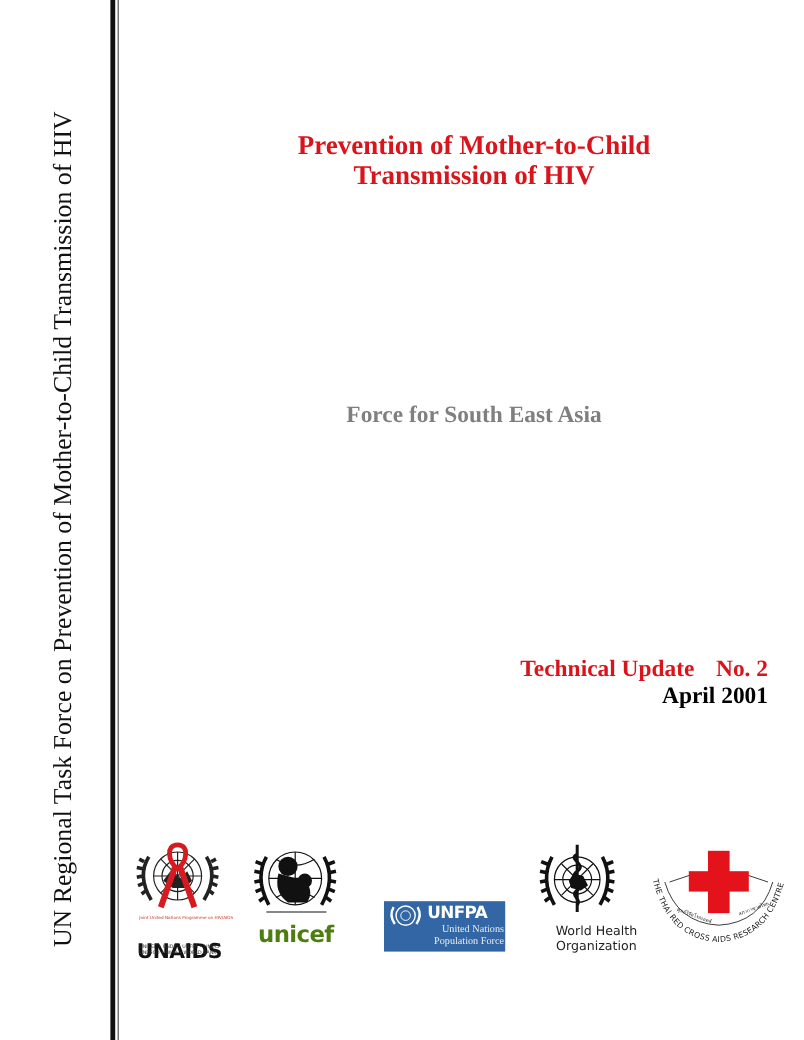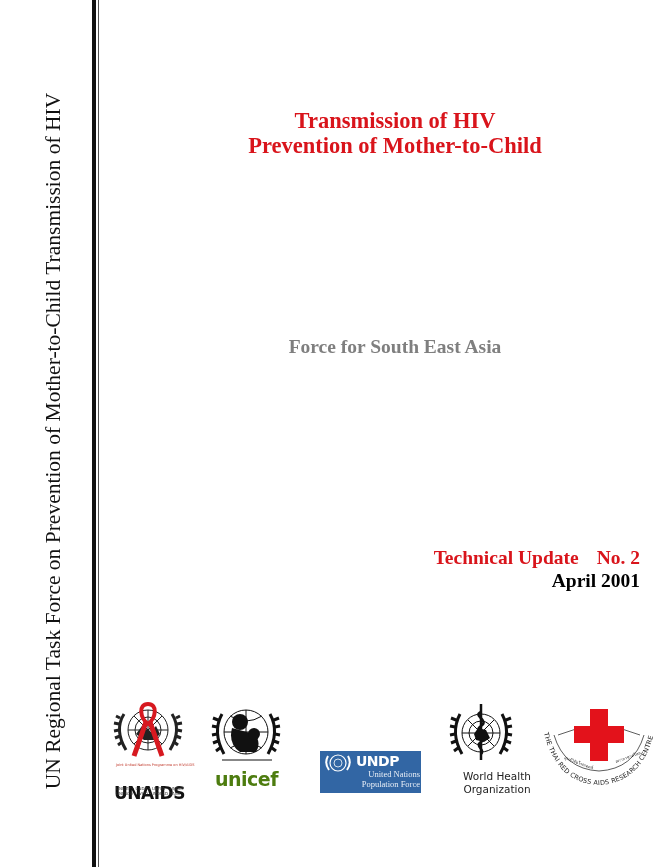--- a/index.html
+++ b/index.html
@@ -49,22 +49,22 @@
   .unicef-word { position: absolute; left: 215px; top: 768px; font-family: "DejaVu Sans", sans-serif; font-weight: bold; font-size: 19px; color: #4d7c0f; letter-spacing: -0.5px; }
 </style>
 </head>
 <body>
 
 <div class="spine-text">UN Regional Task Force on Prevention of Mother-to-Child Transmission of HIV</div>
 <div class="rule-thick"></div>
 <div class="rule-thin"></div>
 
 <div class="title">
+  <div>Prevention of Mother-to-Child</div>
   <div>Transmission of HIV</div>
-  <div>Prevention of Mother-to-Child</div>
 </div>
 
 <div class="subtitle">Force for South East Asia</div>
 
 <div class="update">
   <div>
     <span class="red">Technical Update</span><span class="gap"></span><span class="red">No. 2</span>
   </div>
   <div class="date">April 2001</div>
 </div>
@@ -107,21 +107,21 @@
   </svg>
   <div class="unicef-word">unicef</div>
 </div>
 
 <div class="unfpa-box">
   <svg style="position:absolute;left:3px;top:2px" width="30" height="20" viewBox="0 0 30 20">
     <circle cx="15" cy="10" r="8" fill="none" stroke="#fff" stroke-width="1.2"></circle>
     <circle cx="15" cy="10" r="4" fill="none" stroke="#fff" stroke-width="0.8"></circle>
     <path d="M5 3 Q1 10 6 17 M25 3 Q29 10 24 17" stroke="#fff" stroke-width="2" fill="none"></path>
   </svg>
-  <div class="unfpa-word">UNDP</div>
+  <div class="unfpa-word">UNFPA</div>
   <div class="unfpa-sub">
     <div>United Nations</div>
     <div>Population Force</div>
   </div>
 </div>
 
 <div>
   <svg class="emblem" style="left:448px;top:700px" width="66" height="66" viewBox="0 0 66 66">
     <g fill="none" stroke="#111" stroke-width="1">
       <circle cx="33" cy="33" r="19"></circle>

